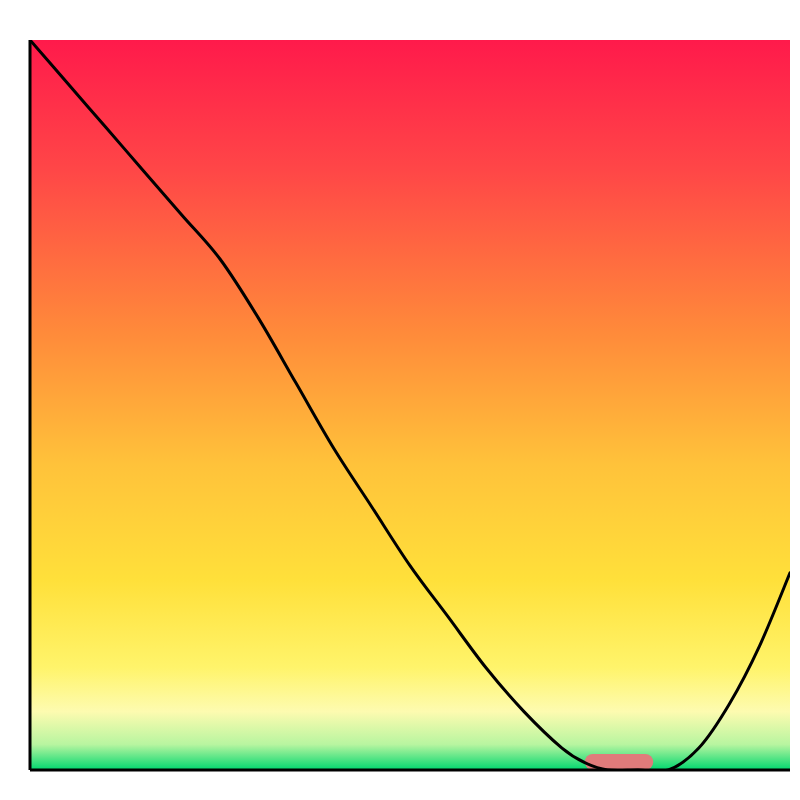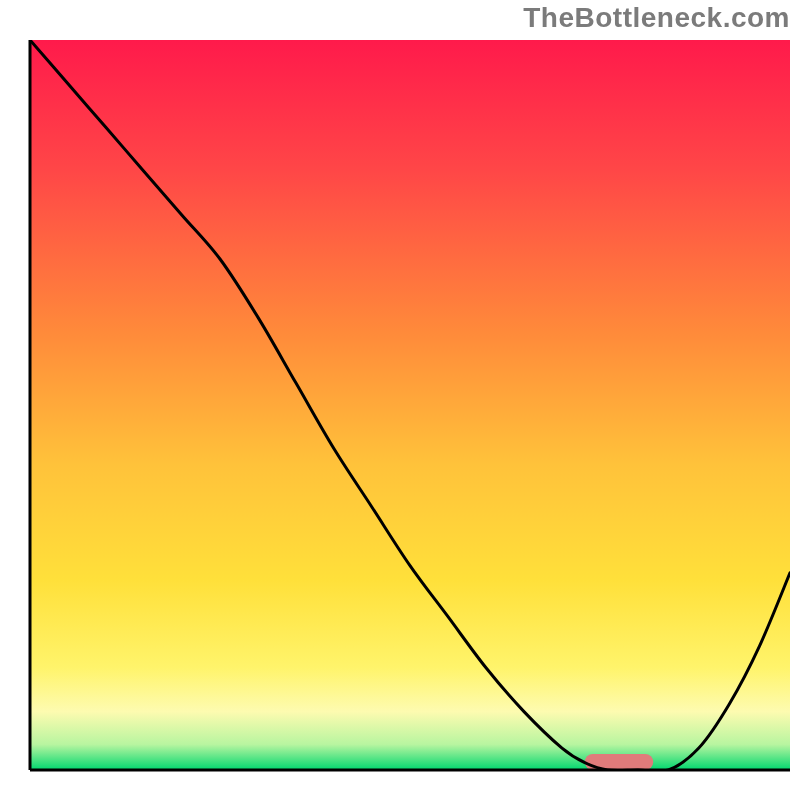--- a/index.html
+++ b/index.html
@@ -30,21 +30,20 @@
     position: absolute;
     left: 0; top: 0;
     width: 800px;
     height: 800px;
   }
 </style>
 </head>
 <body>
 
 <div class="canvas">
-  <div class="watermark">TheBottleneck.com</div>
 
   <svg class="chart" viewBox="0 0 800 800">
     <defs>
       <linearGradient id="bg-grad" x1="0" y1="0" x2="0" y2="1">
           <stop offset="0%" stop-color="#ff1a4b"></stop>
           <stop offset="18%" stop-color="#ff4747"></stop>
           <stop offset="40%" stop-color="#ff8a3a"></stop>
           <stop offset="57.99999999999999%" stop-color="#ffc23a"></stop>
           <stop offset="74%" stop-color="#ffe03a"></stop>
           <stop offset="86%" stop-color="#fff46b"></stop>

